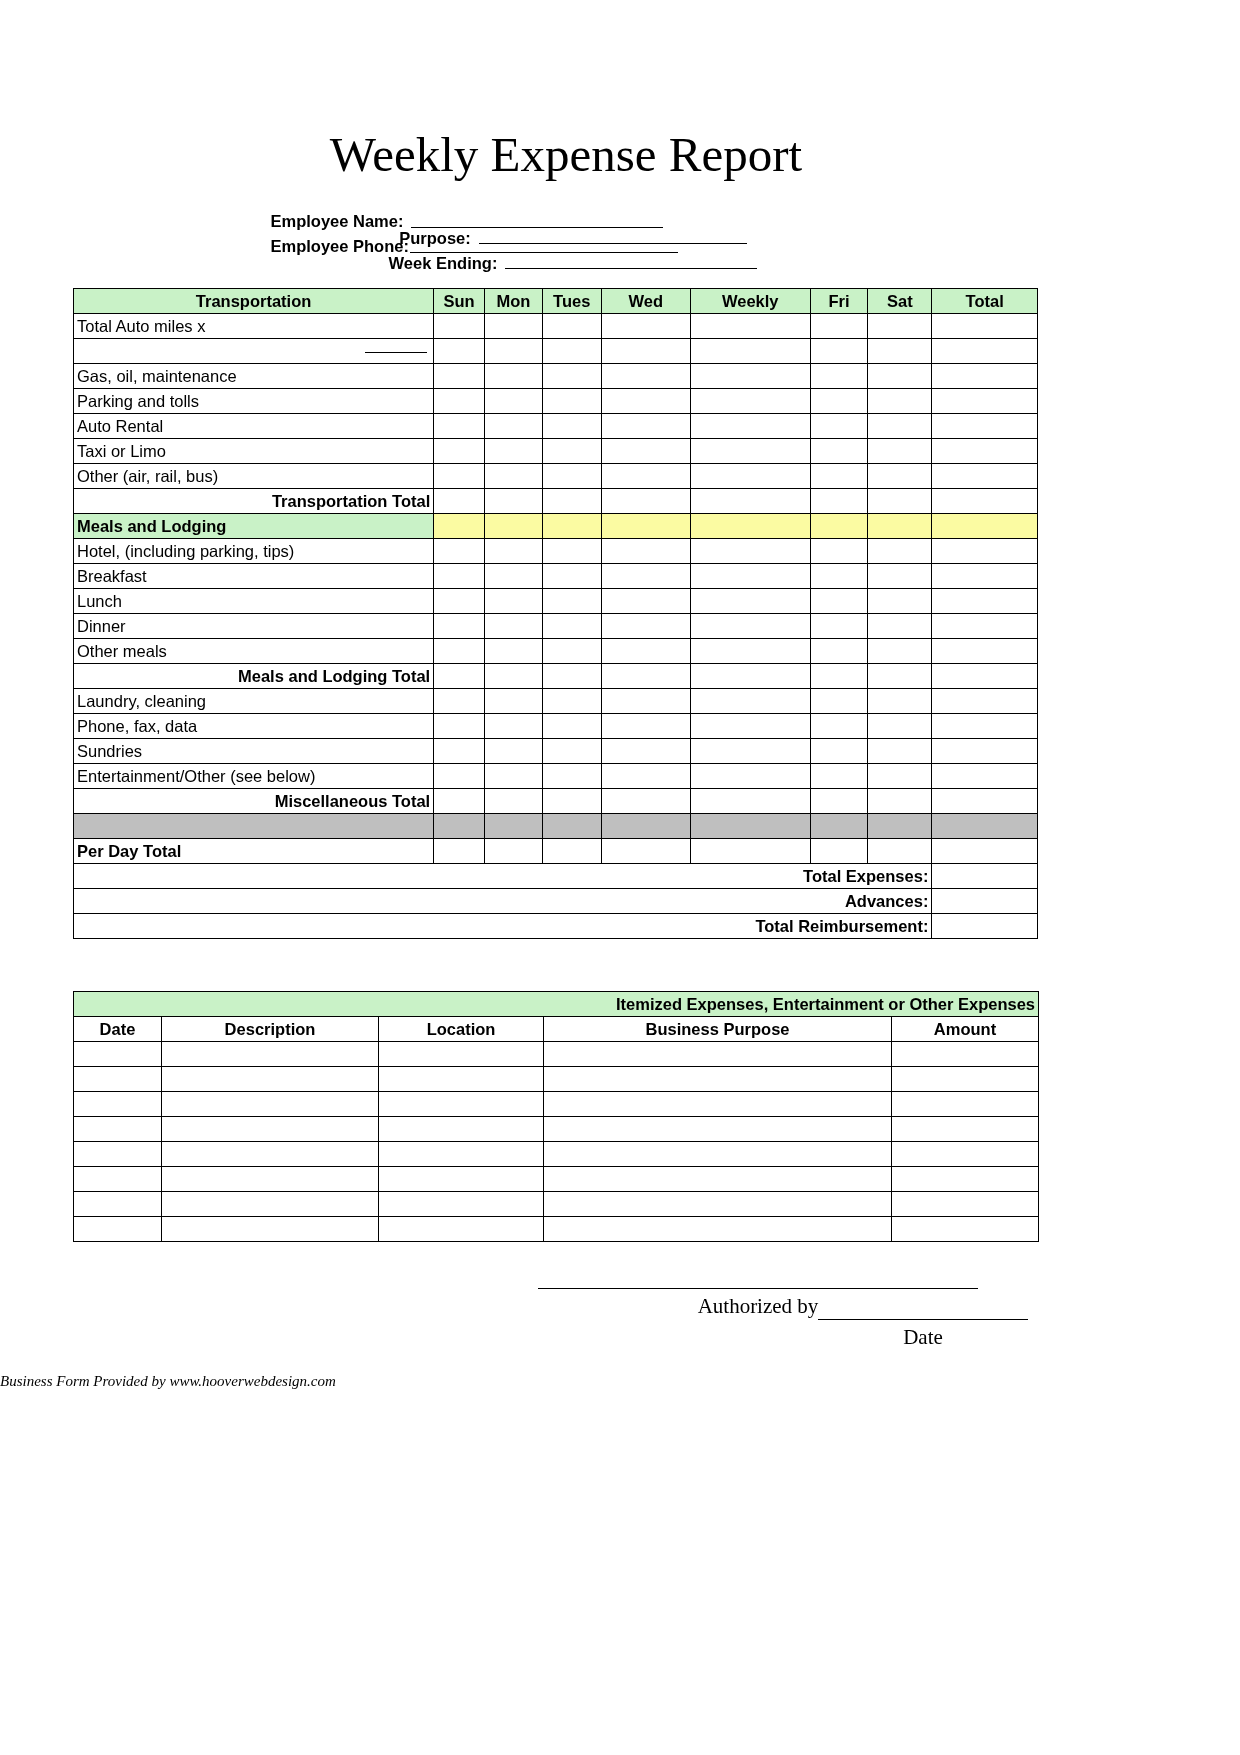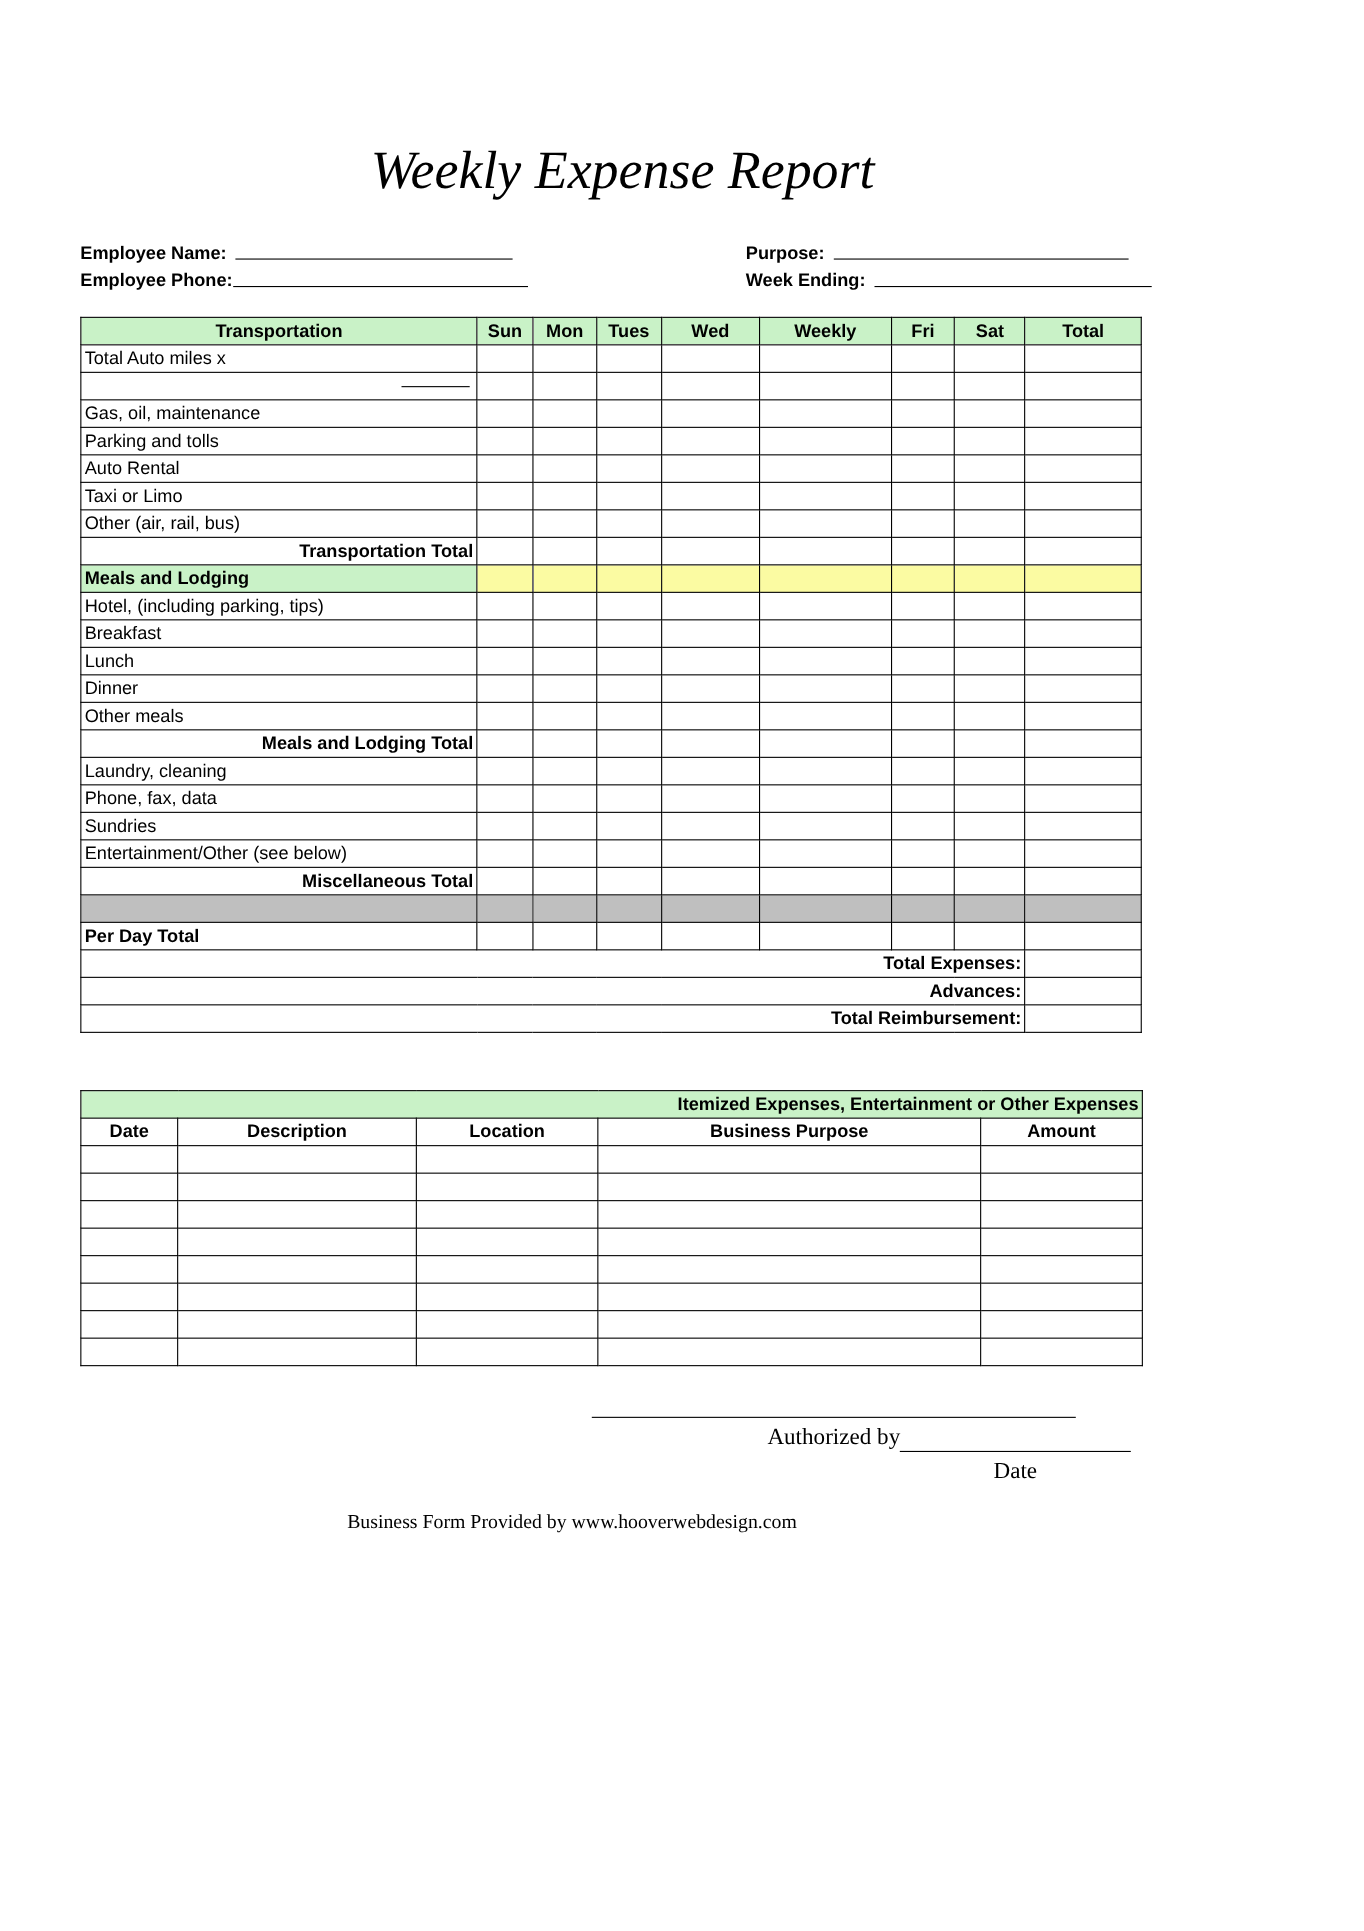--- a/index.html
+++ b/index.html
@@ -28,36 +28,36 @@
     font-size: 49px;
     font-weight: 400;
     text-align: center;
     letter-spacing: 0px;
     margin: 0;
     position: absolute;
     left: 0;
     top: 128px;
     width: 1132px;
     line-height: 1.1;
-    font-style: italic;
   }
 
   
   .hdr {
     position: absolute;
     left: 73px;
     top: 213px;
     width: 1000px;
     font-size: 16.5px;
     font-weight: bold;
   }
   .hdr-row {
     display: flex;
     height: 25px;
-    align-items: flex-end;
+    align-items: center;
+    flex-direction: column;
   }
   .hdr-col { display: flex; align-items: flex-end; }
   .hdr-col.left { width: 605px; }
   .hdr-label { white-space: pre; line-height: 1; }
   .hdr-rule {
     border-bottom: 1.6px solid #000;
     height: 1px;
     display: inline-block;
     margin-bottom: 2px;
   }
@@ -187,23 +187,24 @@
   .sig-caption {
     font-size: 21px;
     margin-top: 5px;
   }
 
   .attribution {
     position: absolute;
     left: 0;
     top: 1373px;
     width: 1040px;
-    text-align: center;
+    text-align: left;
     font-family: "Liberation Serif", serif;
-    font-size: 18px;
+    font-size: 15px;
+    font-style: italic;
   }
 </style>
 </head>
 <body>
 
 <div class="page">
 
   <h1 class="doc-title">Weekly Expense Report</h1>
 
   <div class="hdr">

